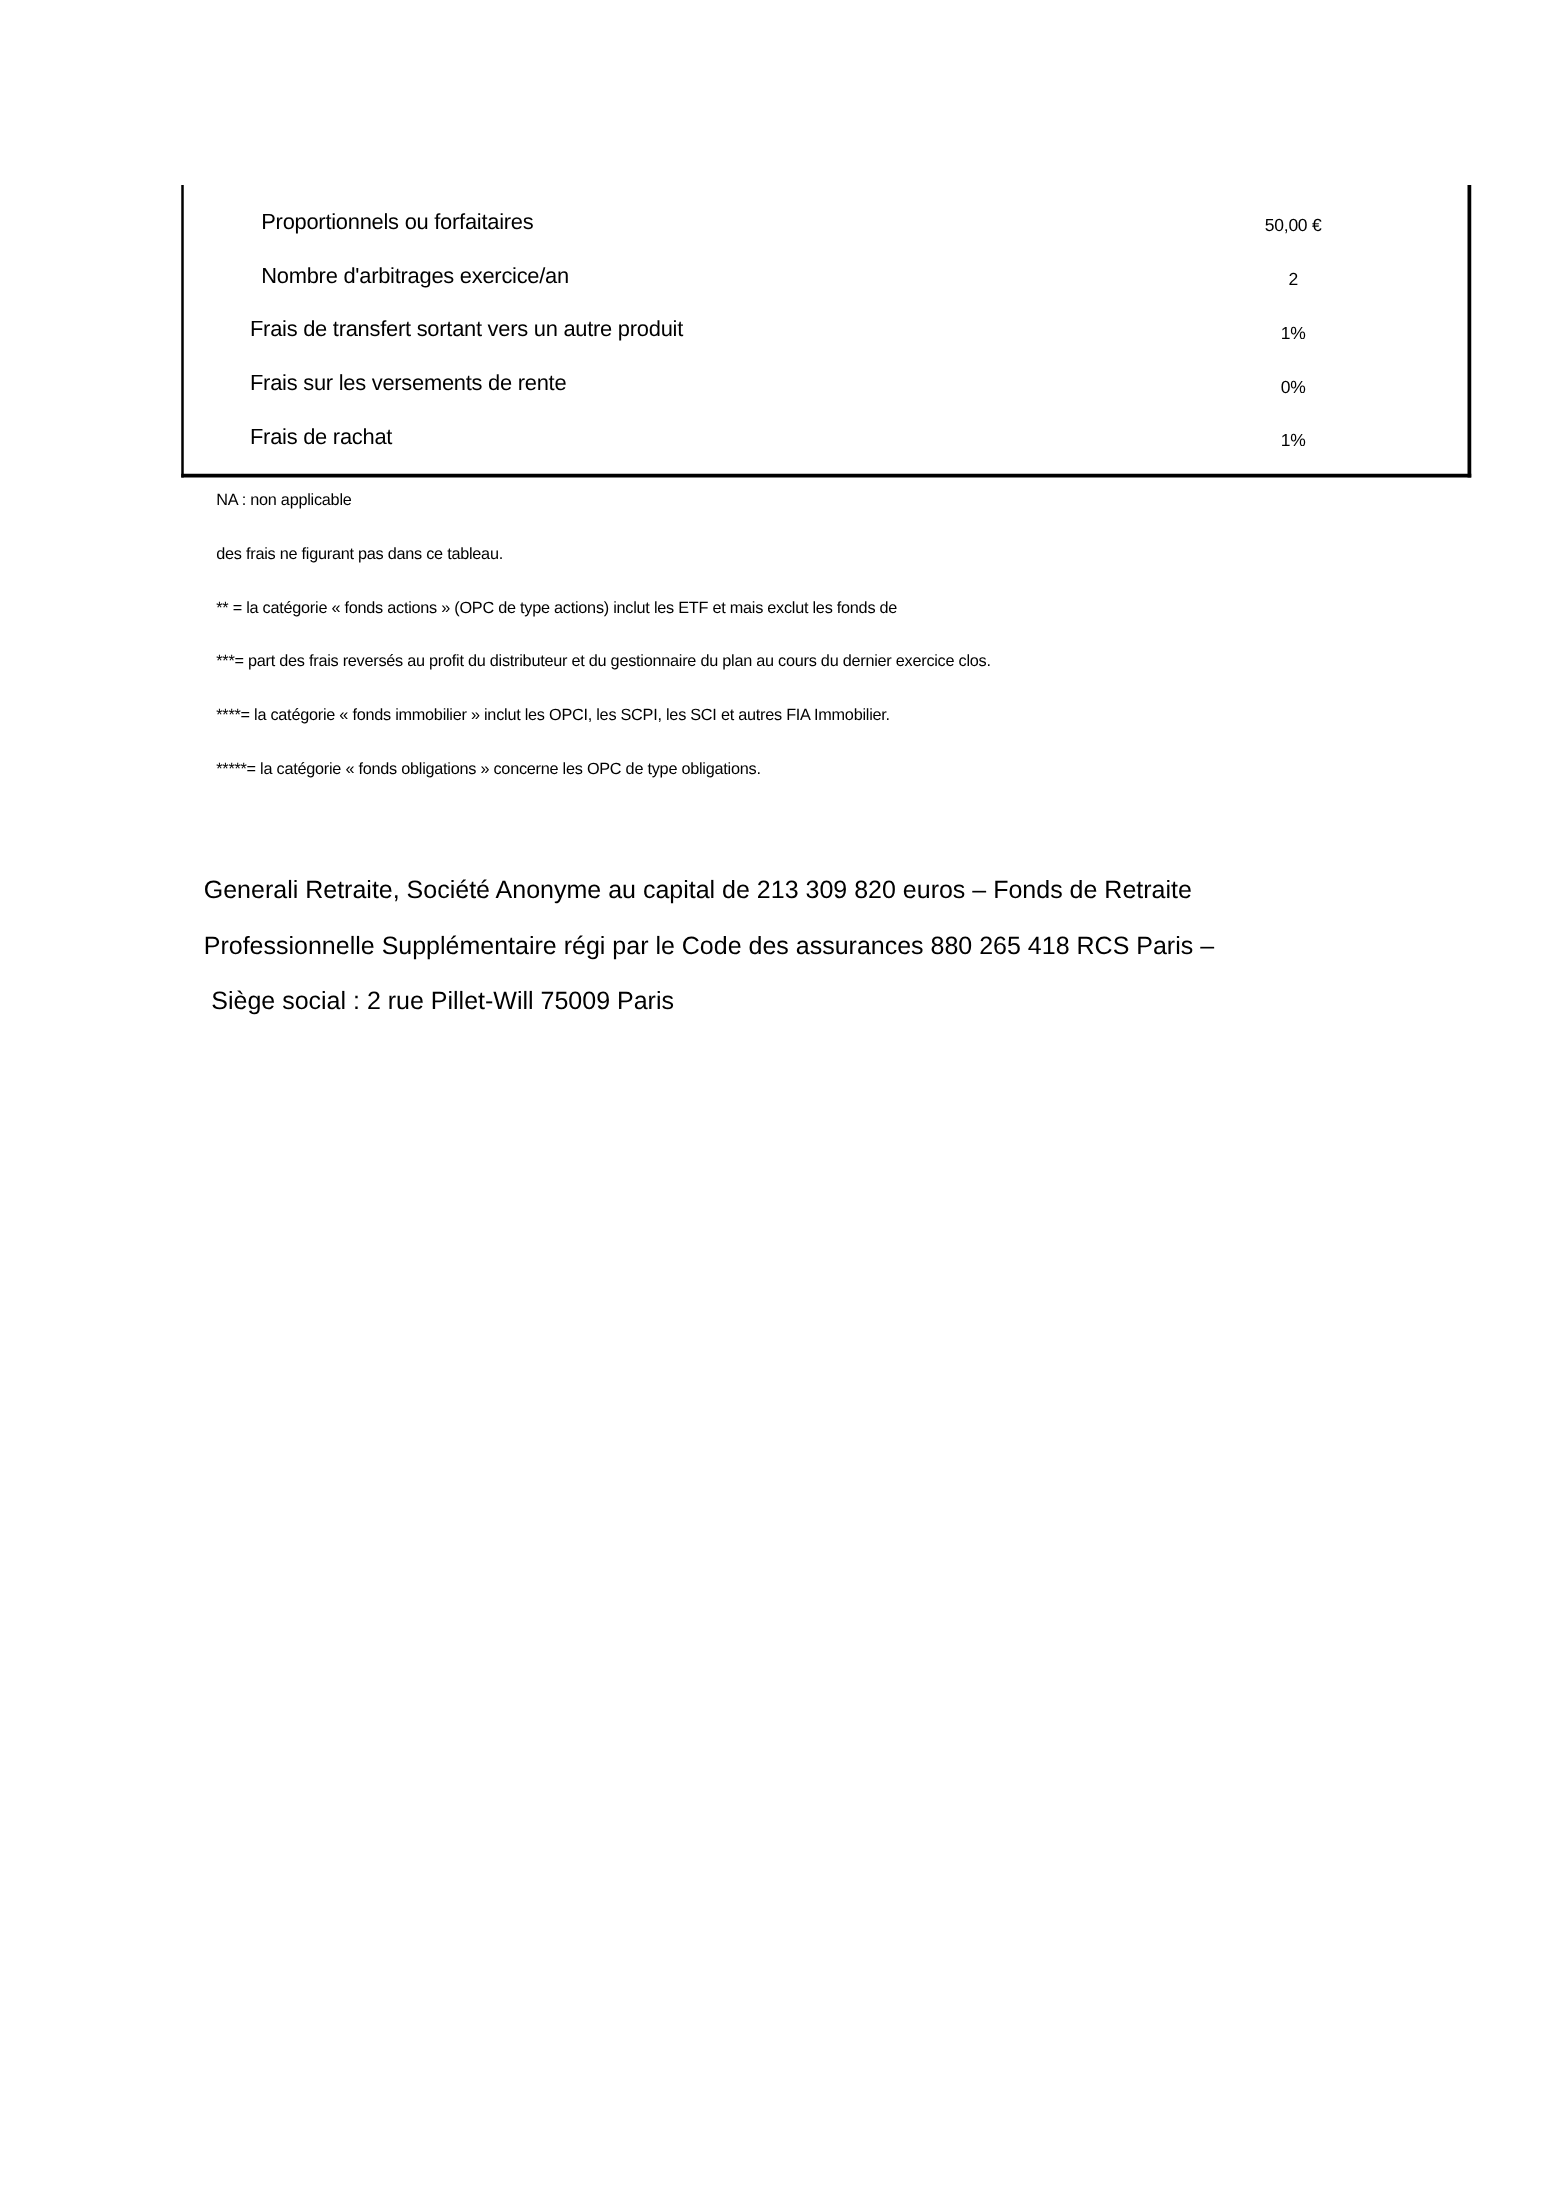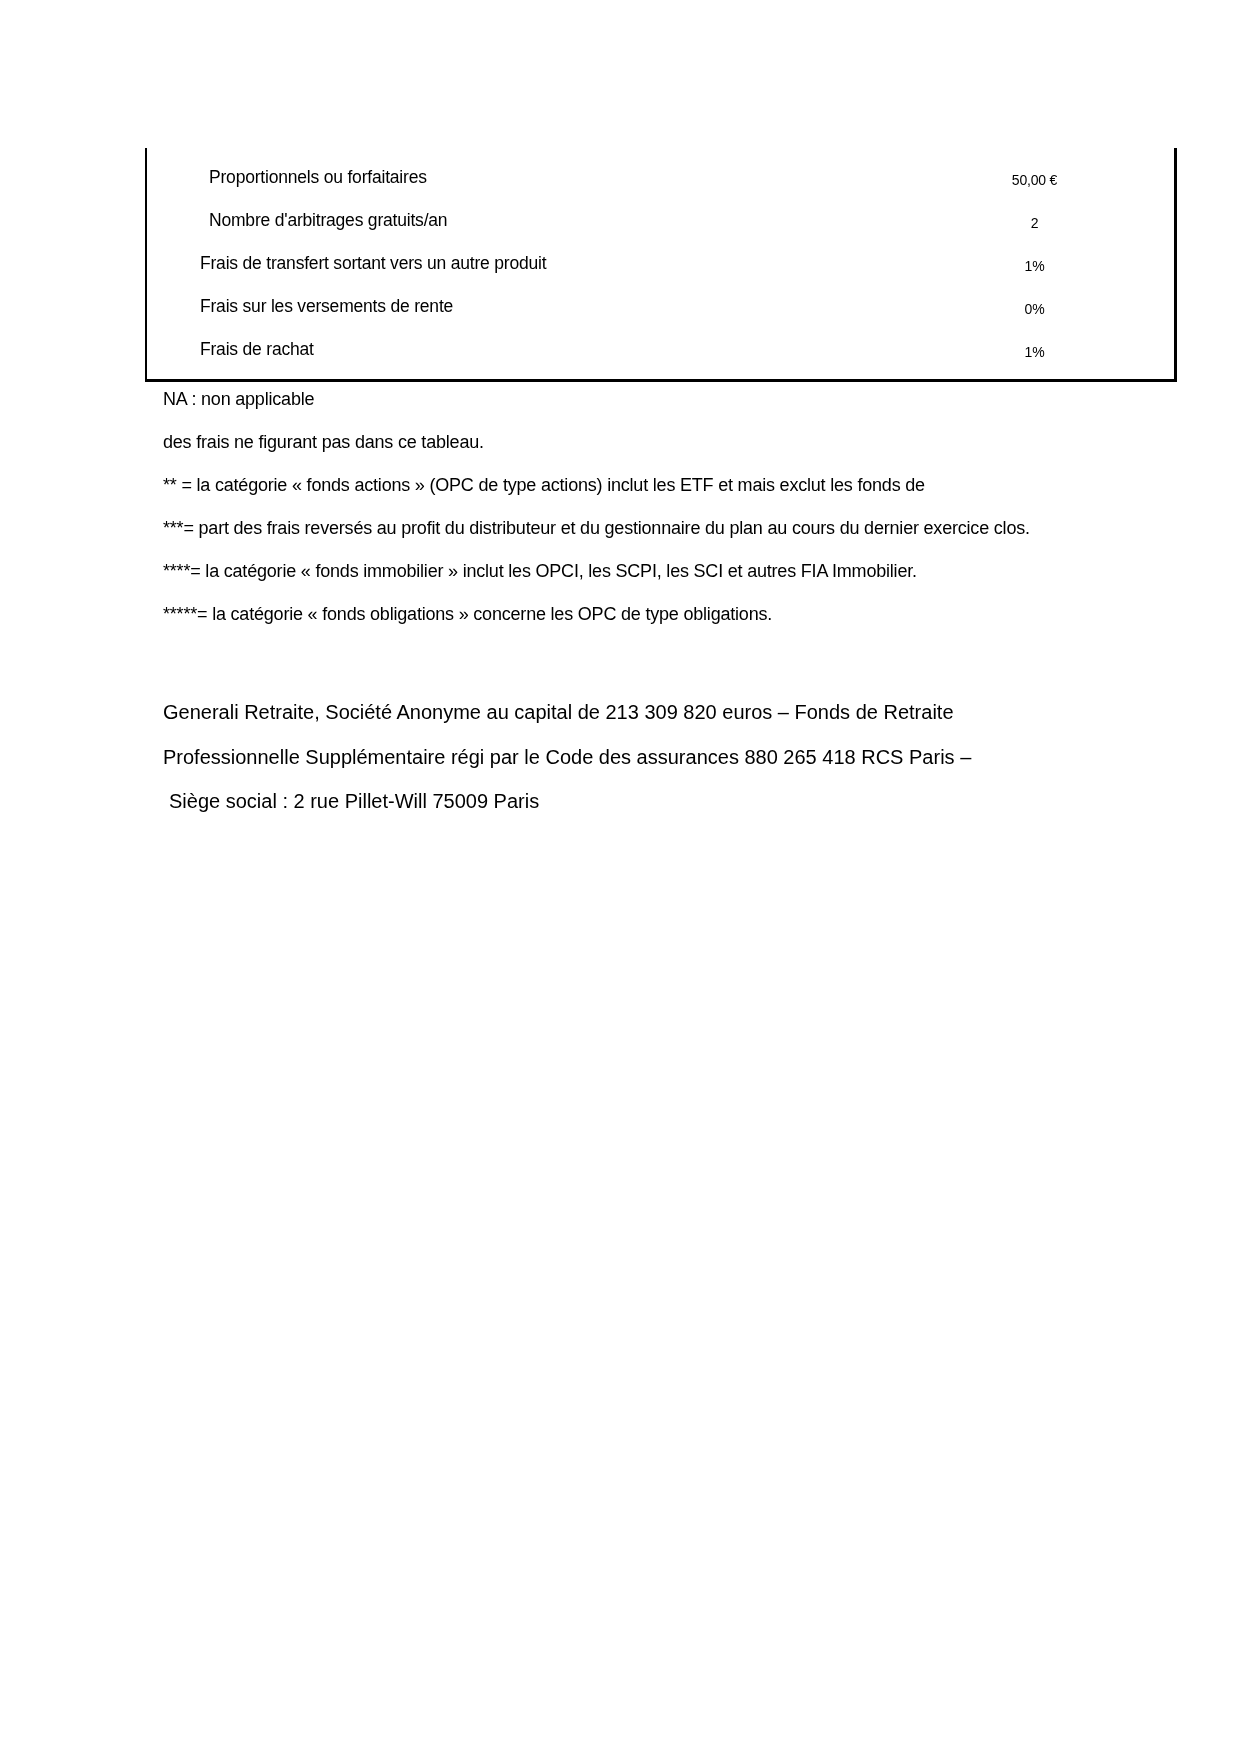--- a/index.html
+++ b/index.html
@@ -44,24 +44,24 @@
     display: flex;
     align-items: center;
     justify-content: center;
     font-size: 14px;
     letter-spacing: -0.2px;
   }
 
   
   .footnotes {
     position: absolute;
-    left: 99px;
+    left: 109px;
     top: 322px;
     width: 1000px;
-    font-size: 18px;
+    font-size: 13px;
     letter-spacing: -0.2px;
     line-height: 27px;
   }
   .footnote-line { white-space: nowrap; }
 
   
   .legal {
     position: absolute;
     left: 99px;
     top: 634px;
@@ -74,21 +74,21 @@
 </style>
 </head>
 <body>
 
 <div class="fees-table">
   <div class="fees-row indent">
     <div class="fees-label">Proportionnels ou forfaitaires</div>
     <div class="fees-value">50,00 €</div>
   </div>
   <div class="fees-row indent">
-    <div class="fees-label">Nombre d'arbitrages gratuits/an</div>
+    <div class="fees-label">Nombre d'arbitrages exercice/an</div>
     <div class="fees-value">2</div>
   </div>
   <div class="fees-row">
     <div class="fees-label">Frais de transfert sortant vers un autre produit</div>
     <div class="fees-value">1%</div>
   </div>
   <div class="fees-row">
     <div class="fees-label">Frais sur les versements de rente</div>
     <div class="fees-value">0%</div>
   </div>

